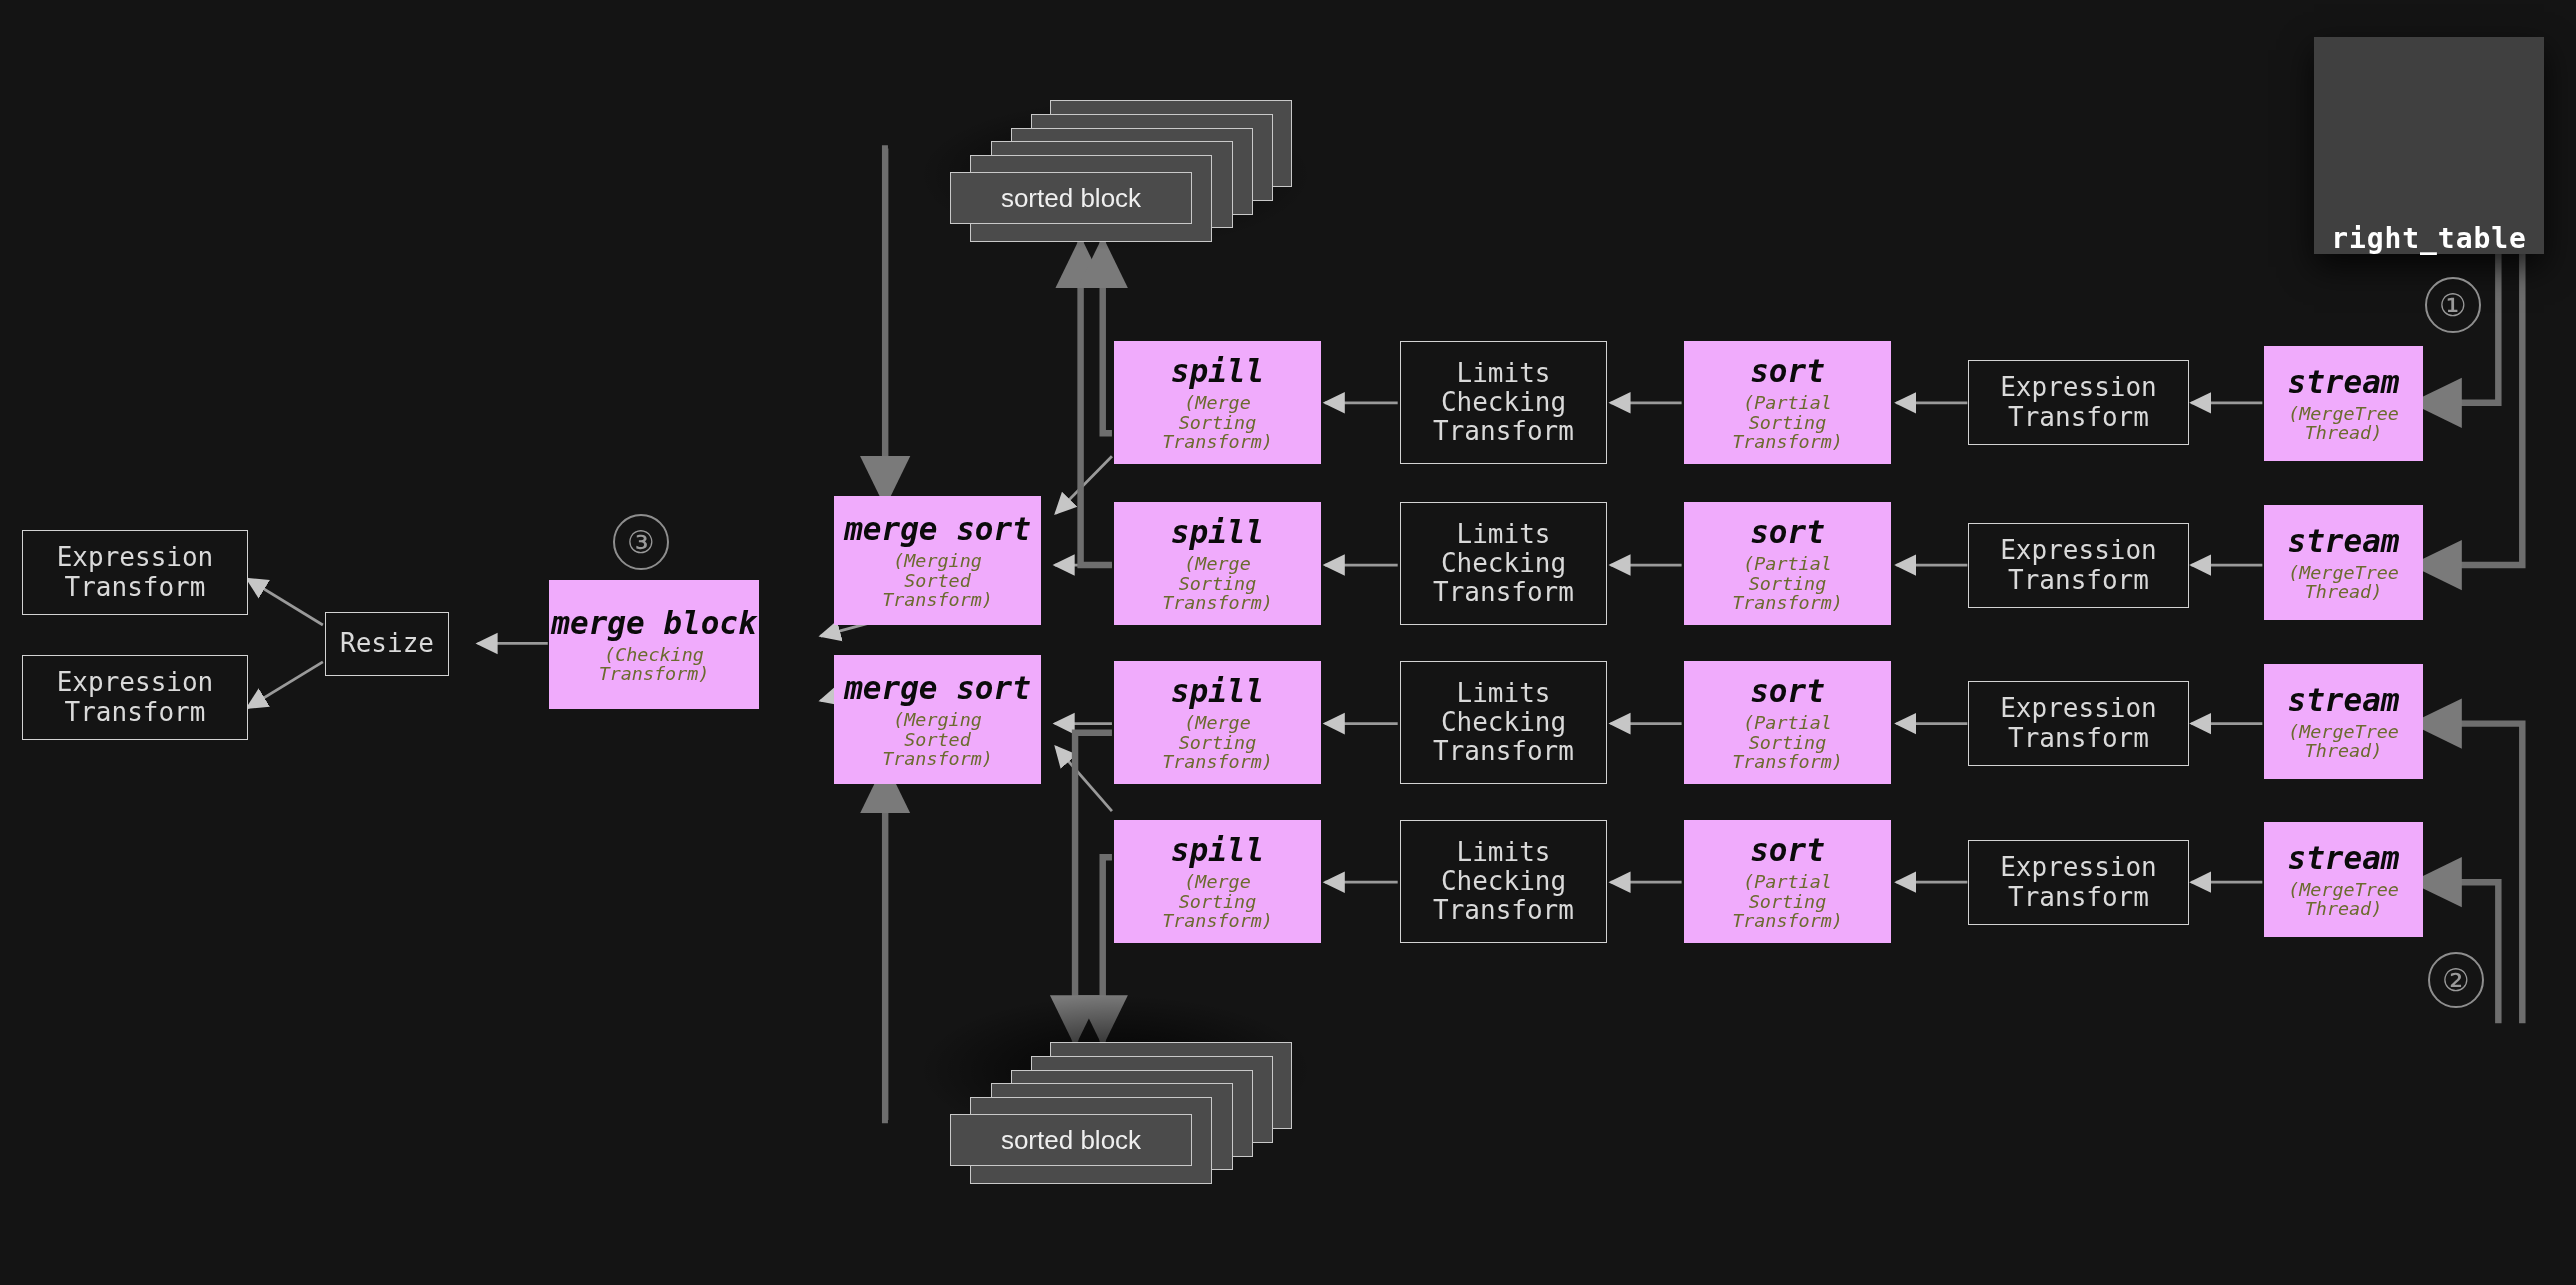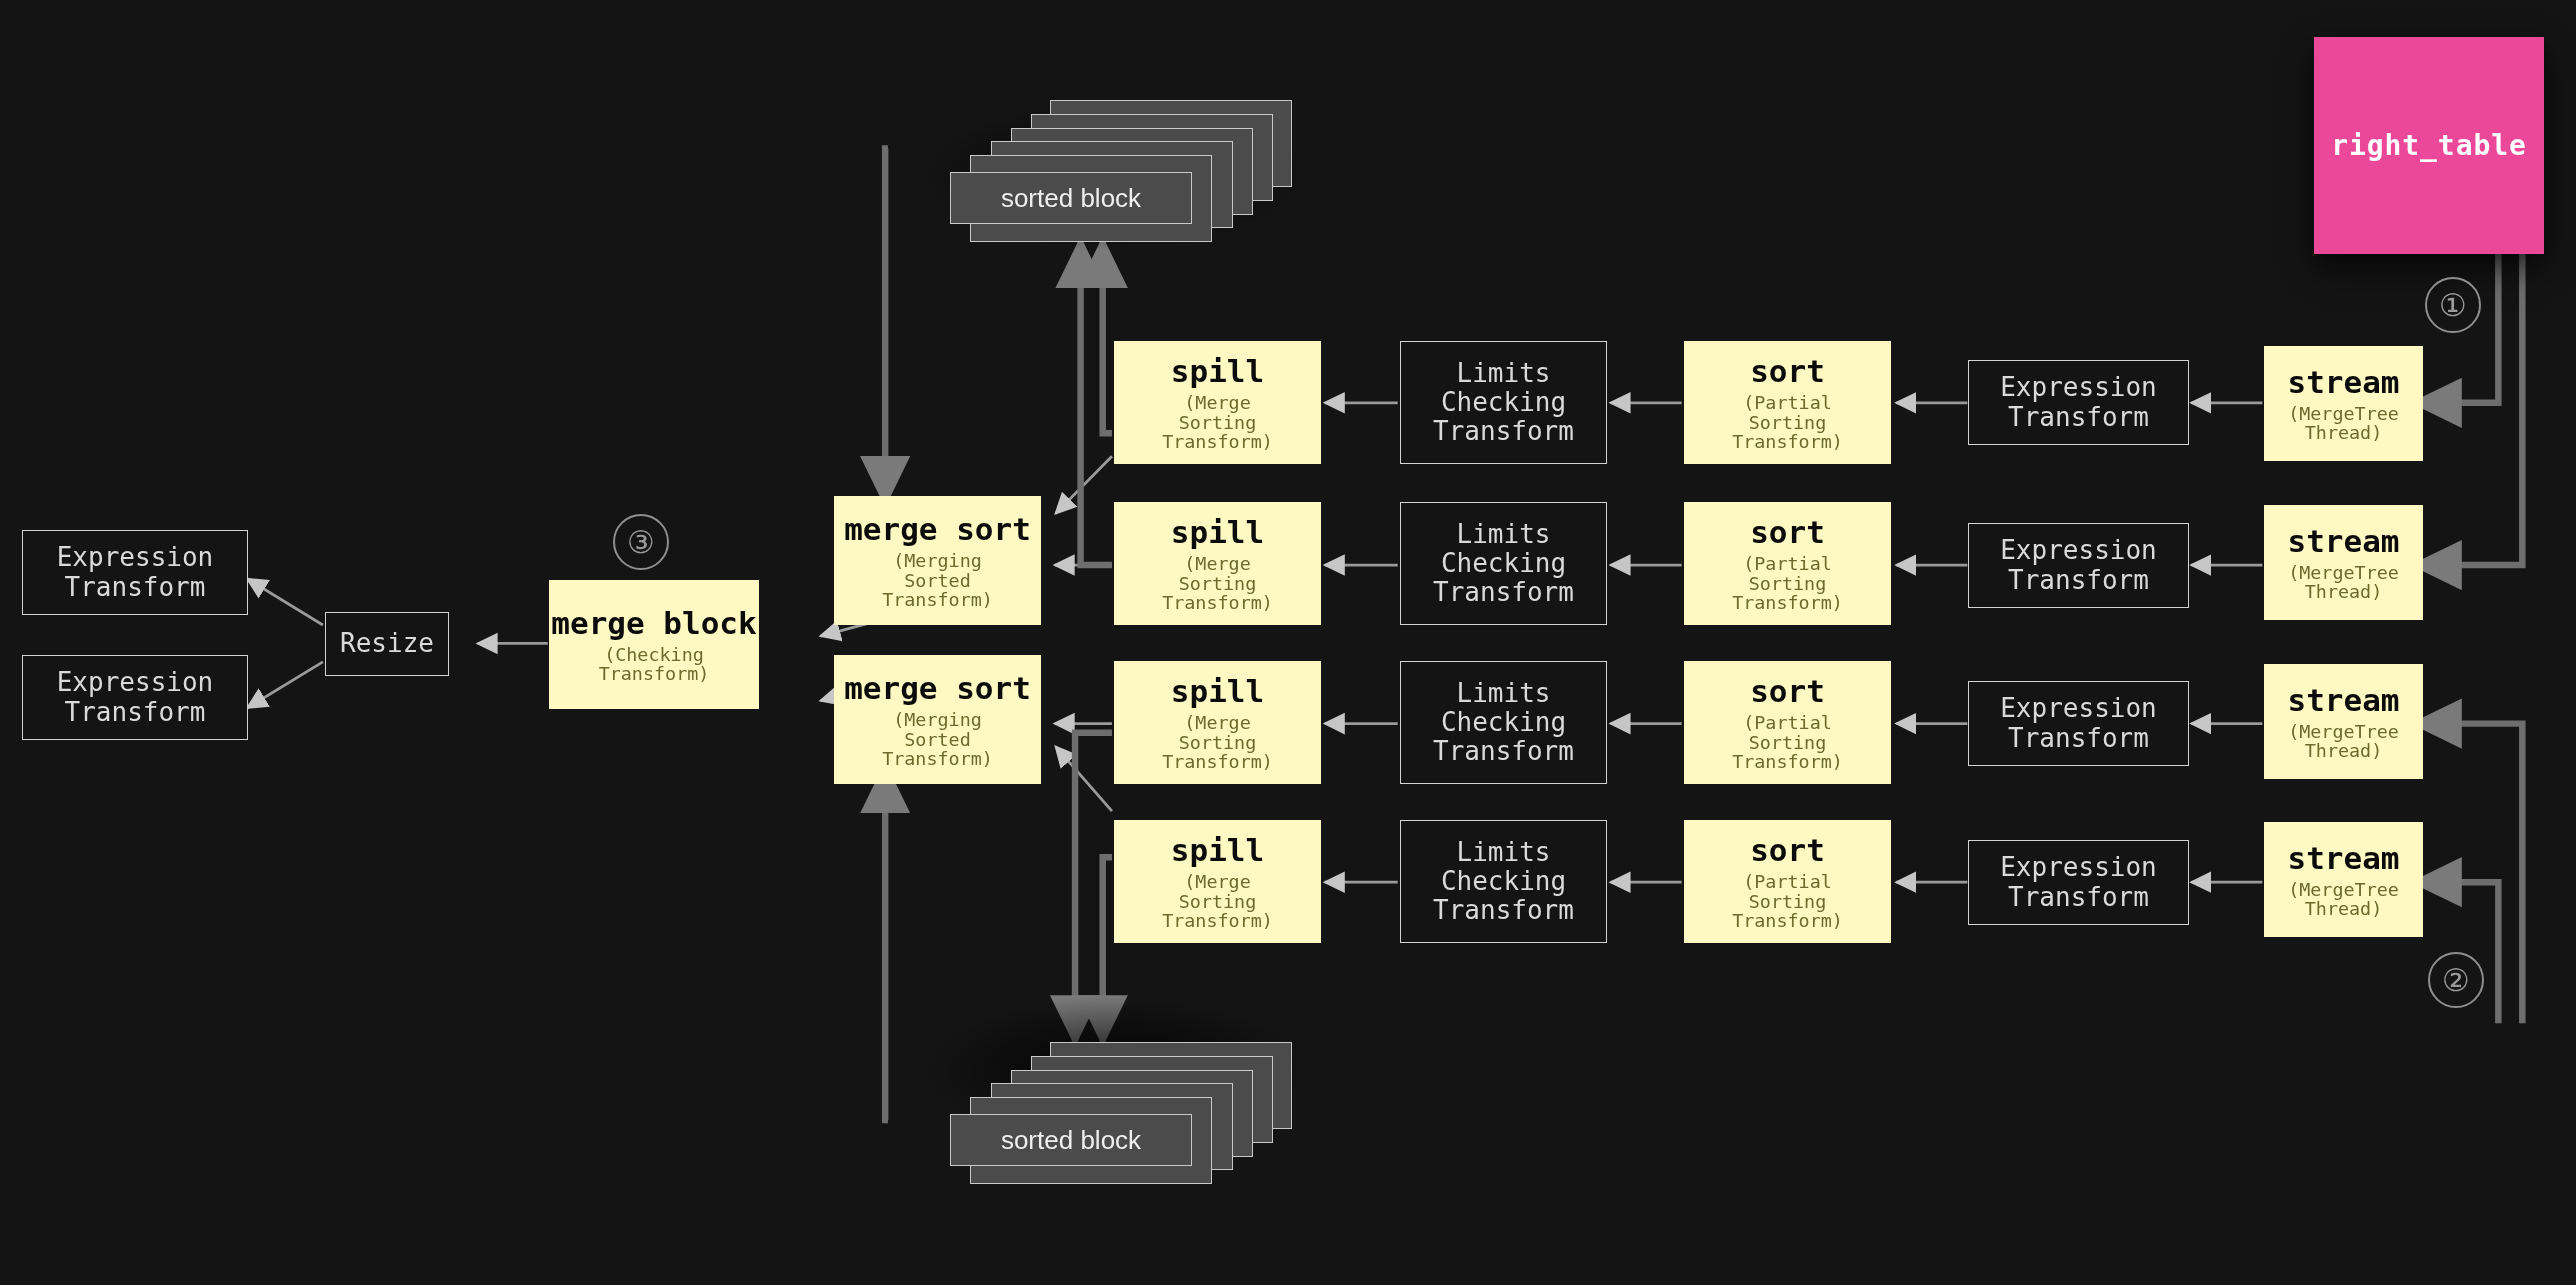--- a/index.html
+++ b/index.html
@@ -30,22 +30,23 @@
     display: flex;
     flex-direction: column;
     align-items: center;
     justify-content: center;
     text-align: center;
     line-height: 1.12;
   }
 
   
   .node.yellow {
-    background: #fef9c3;
+    background: #f0abfc;
     color: #000000;
+    font-style: italic;
   }
   .node.yellow .ttl {
     font-size: 31px;
     font-weight: bold;
     color: #0b0b0b;
     letter-spacing: 0px;
     white-space: nowrap;
   }
   .node.yellow .sub {
     font-size: 18.4px;
@@ -61,23 +62,24 @@
     color: #d8d8d8;
   }
   .node.outline .ttl {
     font-size: 26px;
     line-height: 1.12;
     color: #dadada;
   }
 
   
   .node.table {
-    background: #ec4899;
+    background: #404040;
     color: #ffffff;
     box-shadow: 0 13px 31px rgba(0,0,0,0.75);
+    justify-content: flex-end;
   }
   .node.table .ttl {
     font-size: 28px;
     font-weight: bold;
     letter-spacing: 0.9px;
   }
 
   
   .stack {
     position: absolute;

